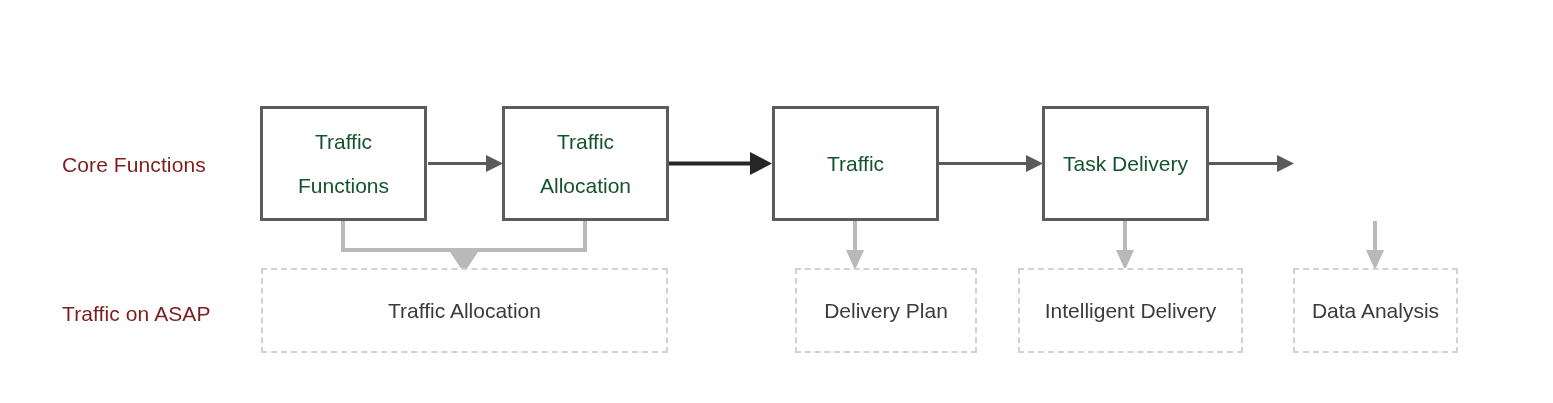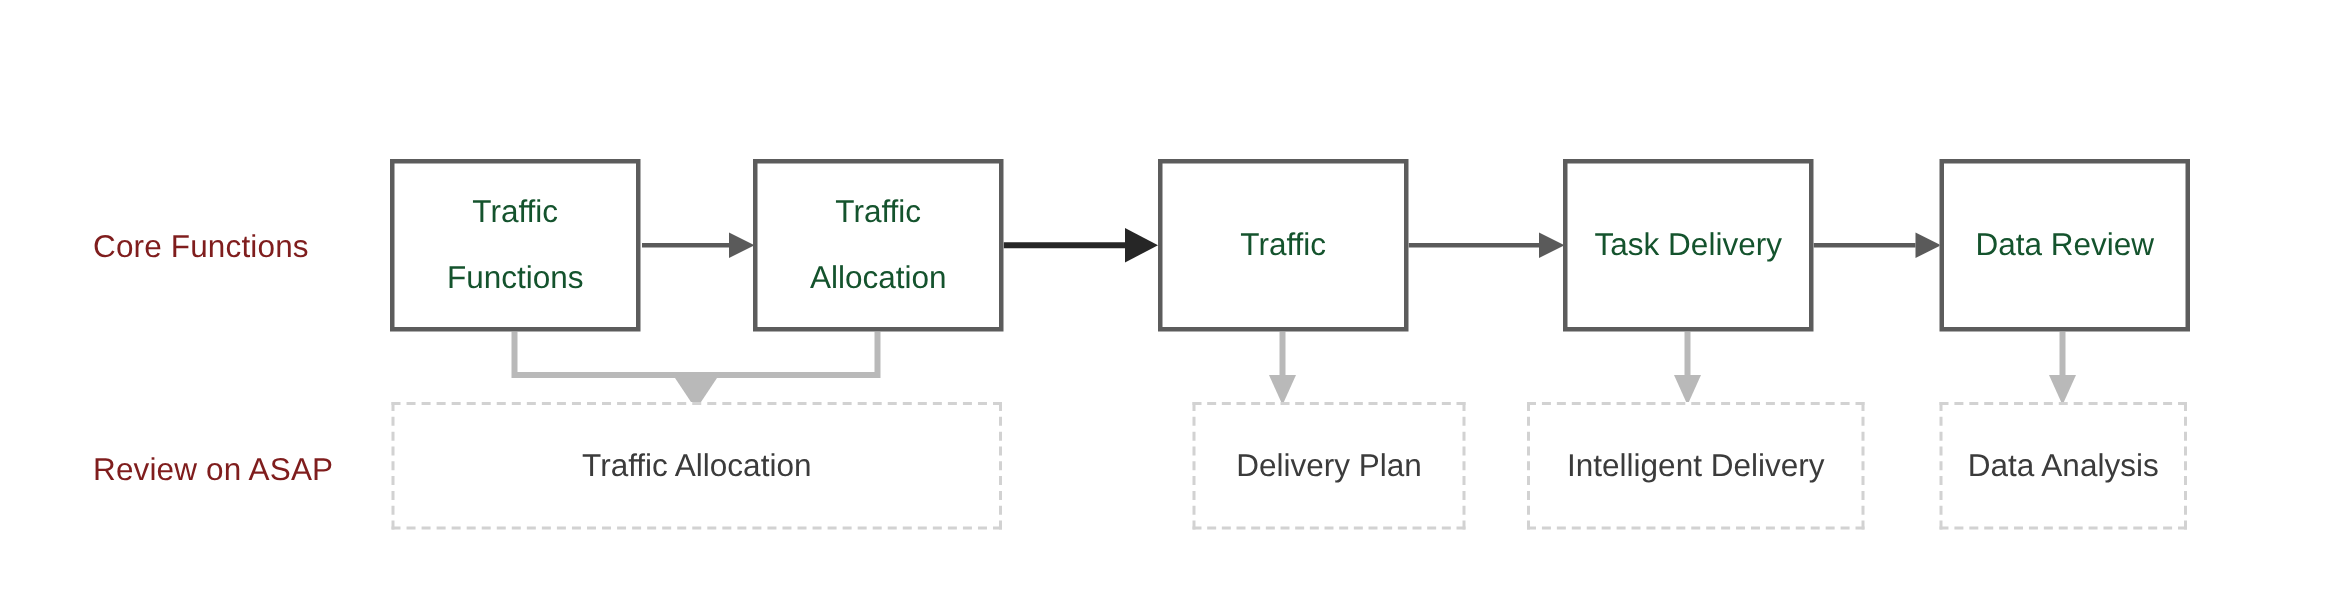--- a/index.html
+++ b/index.html
@@ -123,43 +123,40 @@
     </g>
 
     <g>
       <line x1="1375" y1="221" x2="1375" y2="254" stroke="#b9b9b9" stroke-width="4"></line>
       <polygon points="1366,250 1384,250 1375,270" fill="#b9b9b9"></polygon>
     </g>
   </svg>
 
   <div class="row-label" id="row-label-core">Core Functions</div>
 
-  <div class="row-label" id="row-label-module">Review on ASAP</div>
+  <div class="row-label" id="row-label-module">Traffic on ASAP</div>
 
   <div class="core-box" style="left:260px; top:106px; width:167px; height:115px;">
     <span class="line">Traffic</span>
     <span class="line">Functions</span>
   </div>
 
   <div class="core-box" style="left:502px; top:106px; width:167px; height:115px;">
     <span class="line">Traffic</span>
     <span class="line">Allocation</span>
   </div>
 
   <div class="core-box" style="left:772px; top:106px; width:167px; height:115px;">
     <span class="line">Traffic</span>
   </div>
 
   <div class="core-box" style="left:1042px; top:106px; width:167px; height:115px;">
     <span class="line">Task Delivery</span>
   </div>
 
-  <div class="core-box" style="left:1293px; top:106px; width:167px; height:115px;">
-    <span class="line">Data Review</span>
-  </div>
 
   <div class="module-box" style="left:261px; top:268px; width:407px; height:85px;">
     <span>Traffic Allocation</span>
   </div>
 
   <div class="module-box" style="left:795px; top:268px; width:182px; height:85px;">
     <span>Delivery Plan</span>
   </div>
 
   <div class="module-box" style="left:1018px; top:268px; width:225px; height:85px;">

